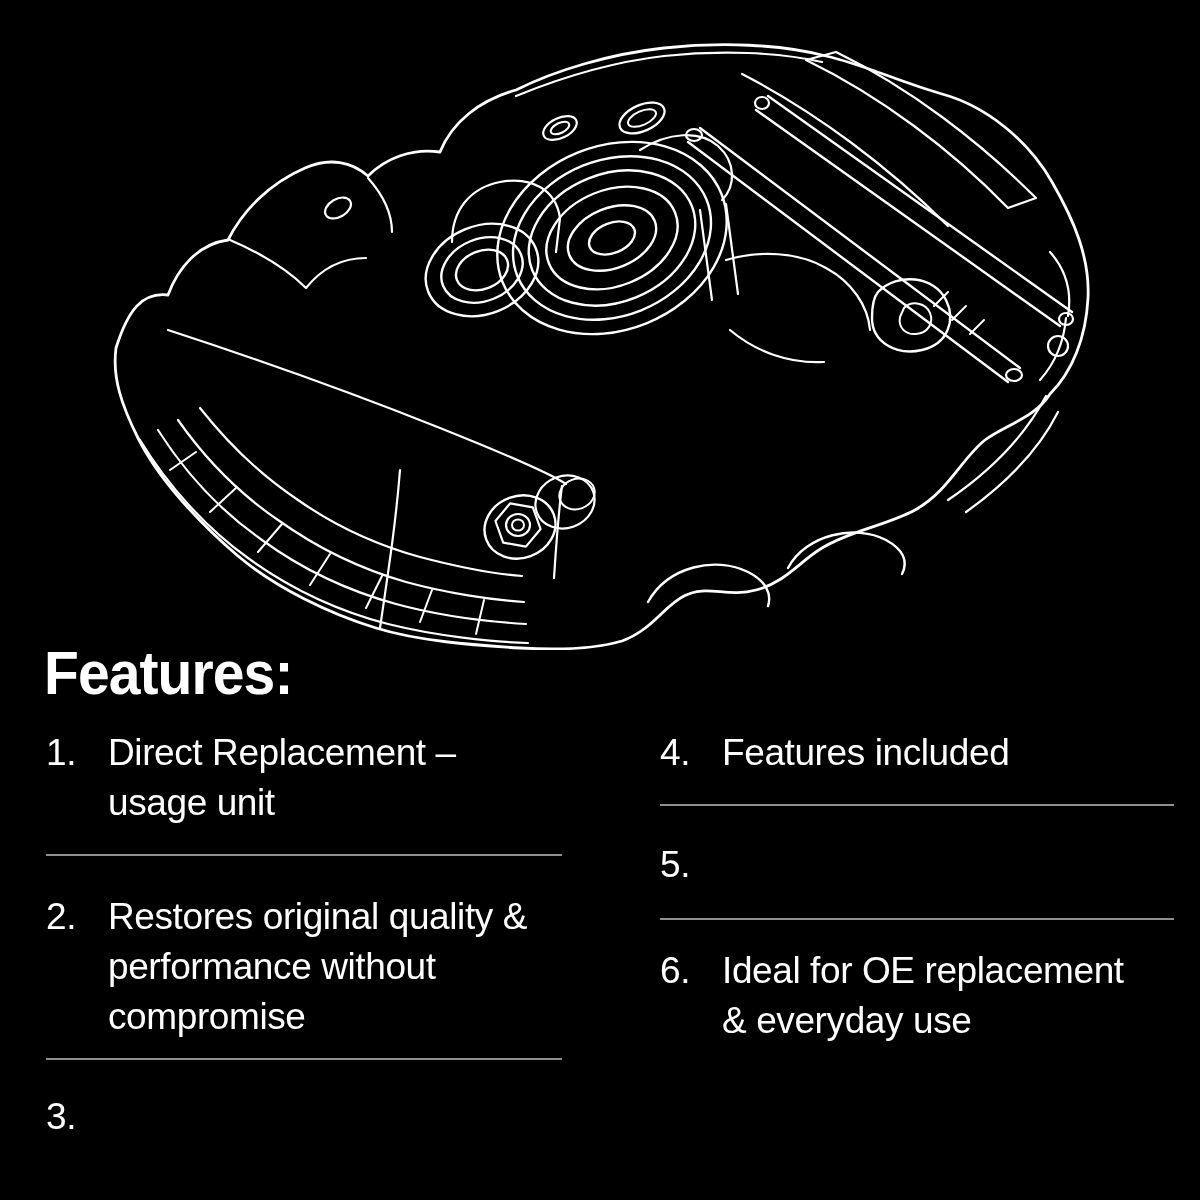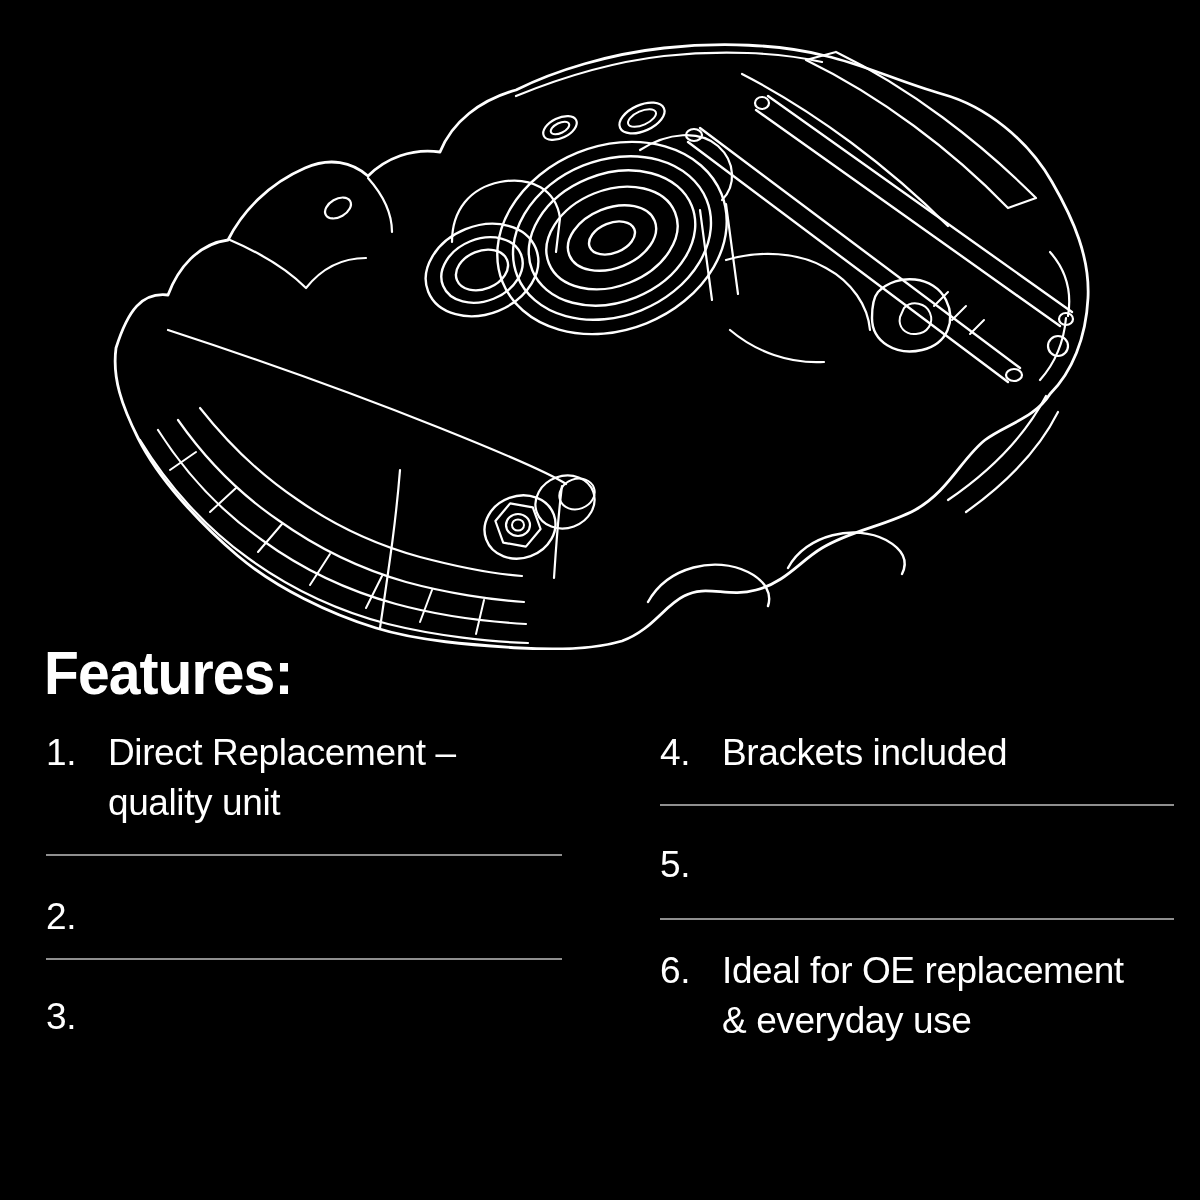--- a/index.html
+++ b/index.html
@@ -190,36 +190,39 @@
       </g>
     </svg>
   </div>
 
   <div class="features-heading">Features:</div>
 
   <div class="col col-left">
     <div class="feature-item item-1">
       <span class="num">1.</span>
       <span class="text">Direct Replacement –
-quality unit</span>
+usage unit</span>
     </div>
     <div class="divider divider-1"></div>
     <div class="feature-item item-2">
       <span class="num">2.</span>
+      <span class="text">Restores original quality &amp;
+performance without
+compromise</span>
     </div>
     <div class="divider divider-2"></div>
     <div class="feature-item item-3">
       <span class="num">3.</span>
     </div>
   </div>
 
   <div class="col col-right">
     <div class="feature-item item-1">
       <span class="num">4.</span>
-      <span class="text">Brackets included</span>
+      <span class="text">Features included</span>
     </div>
     <div class="divider divider-1"></div>
     <div class="feature-item item-2">
       <span class="num">5.</span>
     </div>
     <div class="divider divider-2"></div>
     <div class="feature-item item-3">
       <span class="num">6.</span>
       <span class="text">Ideal for OE replacement
 &amp; everyday use</span>

